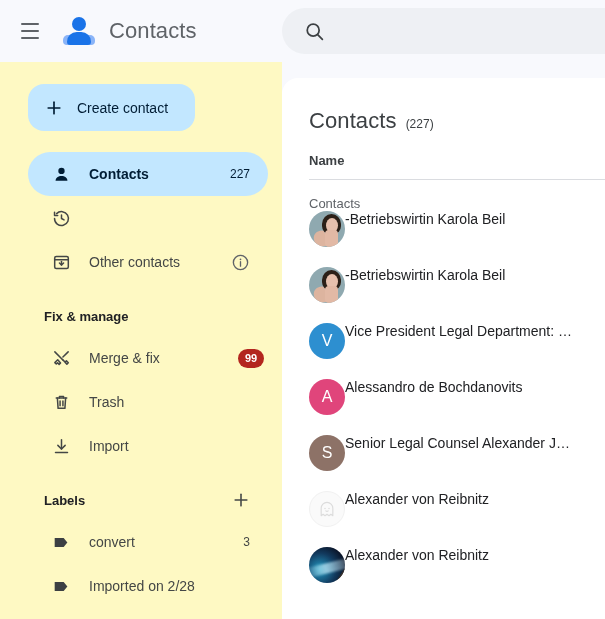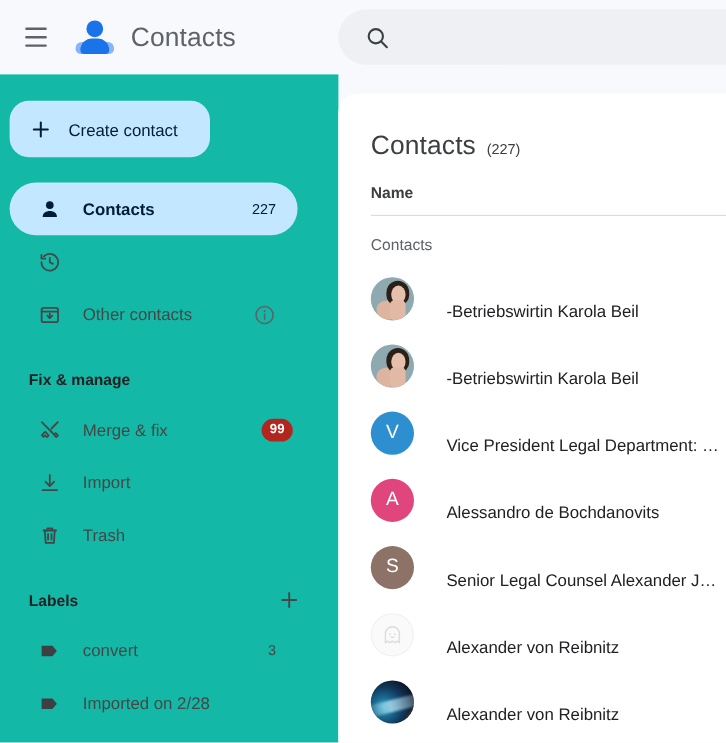--- a/index.html
+++ b/index.html
@@ -119,23 +119,24 @@
     width: 240px;
   }
   .search-input::placeholder { color: #70757a; }
 
   
   .sidebar {
     position: absolute;
     top: 62px; left: 0;
     width: 282px;
     height: 557px;
-    background: #14b8a6;
+    background: #fef9c3;
     padding-top: 22px;
     overflow: hidden;
+    padding-left: 20px;
   }
 
   .create-btn {
     margin-left: 8px;
     width: 167px;
     height: 47px;
     background: #c2e7ff;
     border: none;
     border-radius: 16px;
     display: flex;
@@ -297,23 +298,22 @@
 
   .group-label {
     margin: 16px 0 0 27px;
     font-size: 13px;
     color: #5f6368;
   }
 
   .row {
     height: 56px;
     display: flex;
-    align-items: flex-end;
+    align-items: flex-start;
     padding-left: 27px;
-    gap: 27px;
     cursor: pointer;
   }
 
   .avatar {
     flex: 0 0 auto;
     width: 36px; height: 36px;
     border-radius: 50%;
     display: flex;
     align-items: center;
     justify-content: center;
@@ -490,39 +490,39 @@
             <path d="M7.2 13.6l-3.6 3.6 1.8 1.8 1.6-1.6 2 2 1.8-1.8z"></path>
             </svg>
         </span>
         <span class="nav-label">Merge &amp; fix</span>
         <span class="nav-badge">99</span>
       </div>
 
       <div class="nav-item">
         <span style="line-height:0">
           <svg width="19" height="19" viewBox="0 0 24 24" fill="none" stroke="#444746" stroke-width="1.9" stroke-linecap="round" stroke-linejoin="round">
-            <line x1="12" y1="3.6" x2="12" y2="15"></line>
-            <polyline points="7.4,10.6 12,15.2 16.6,10.6"></polyline>
-            <line x1="4.4" y1="19.6" x2="19.6" y2="19.6"></line>
-            </svg>
-        </span>
-        <span class="nav-label">Import</span>
-      </div>
-
-      <div class="nav-item">
-        <span style="line-height:0">
-          <svg width="19" height="19" viewBox="0 0 24 24" fill="none" stroke="#444746" stroke-width="1.9" stroke-linecap="round" stroke-linejoin="round">
             <path d="M5.4 6.4h13.2"></path>
             <path d="M6.8 6.4l.9 13h8.6l.9-13"></path>
             <line x1="10.2" y1="10" x2="10.2" y2="16"></line>
             <line x1="13.8" y1="10" x2="13.8" y2="16"></line>
             <path d="M9.4 6.4V4.3h5.2v2.1"></path>
             </svg>
         </span>
         <span class="nav-label">Trash</span>
+      </div>
+
+      <div class="nav-item">
+        <span style="line-height:0">
+          <svg width="19" height="19" viewBox="0 0 24 24" fill="none" stroke="#444746" stroke-width="1.9" stroke-linecap="round" stroke-linejoin="round">
+            <line x1="12" y1="3.6" x2="12" y2="15"></line>
+            <polyline points="7.4,10.6 12,15.2 16.6,10.6"></polyline>
+            <line x1="4.4" y1="19.6" x2="19.6" y2="19.6"></line>
+            </svg>
+        </span>
+        <span class="nav-label">Import</span>
       </div>
 
       <div class="section-head">
         <span class="section-title">Labels</span>
         <button class="add-label-btn">
           <span style="line-height:0">
             <svg width="20" height="20" viewBox="0 0 24 24" stroke="#444746" stroke-width="1.9" stroke-linecap="round">
               <line x1="12" y1="5" x2="12" y2="19"></line>
                 <line x1="5" y1="12" x2="19" y2="12"></line>
               </svg>

